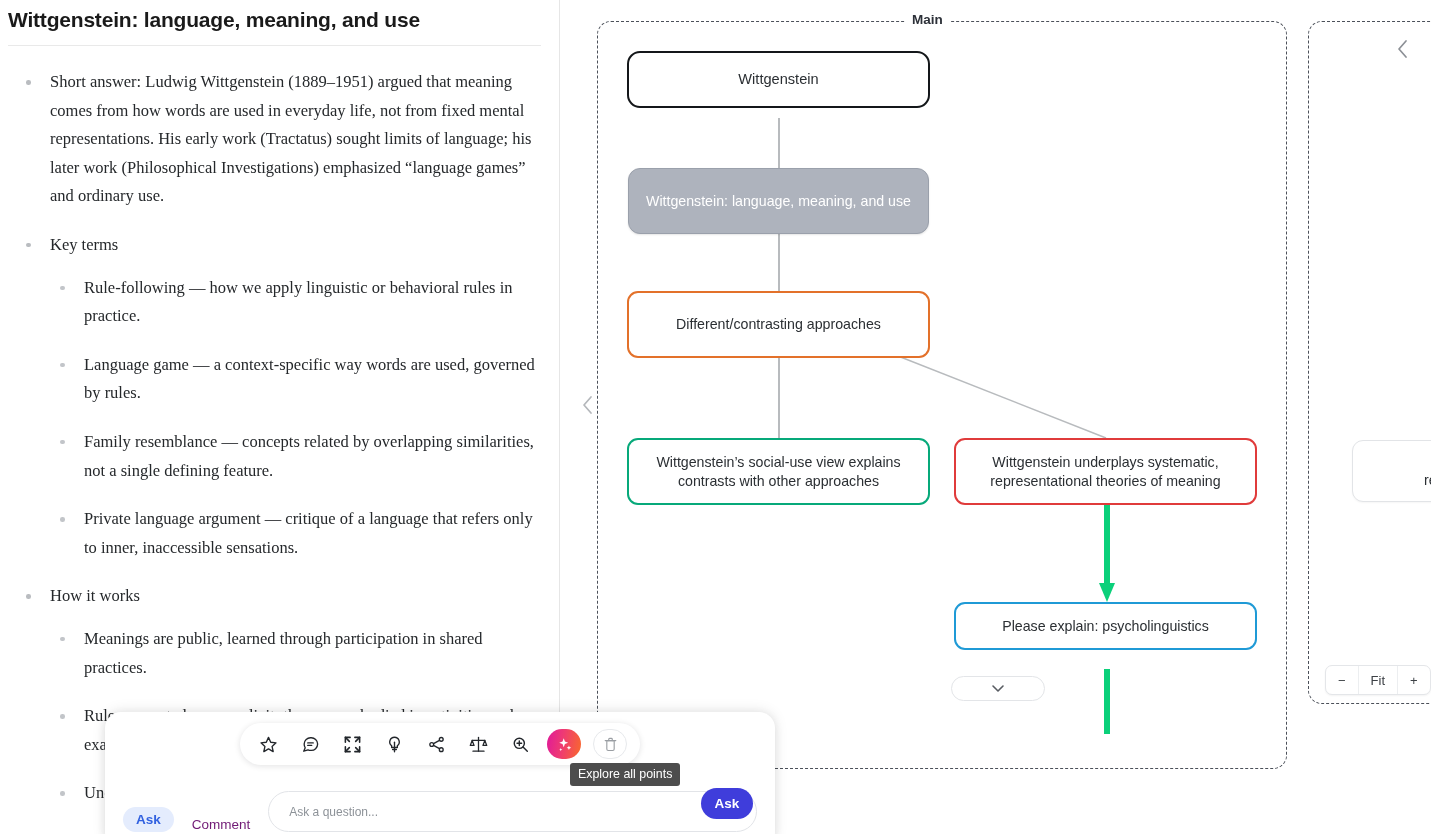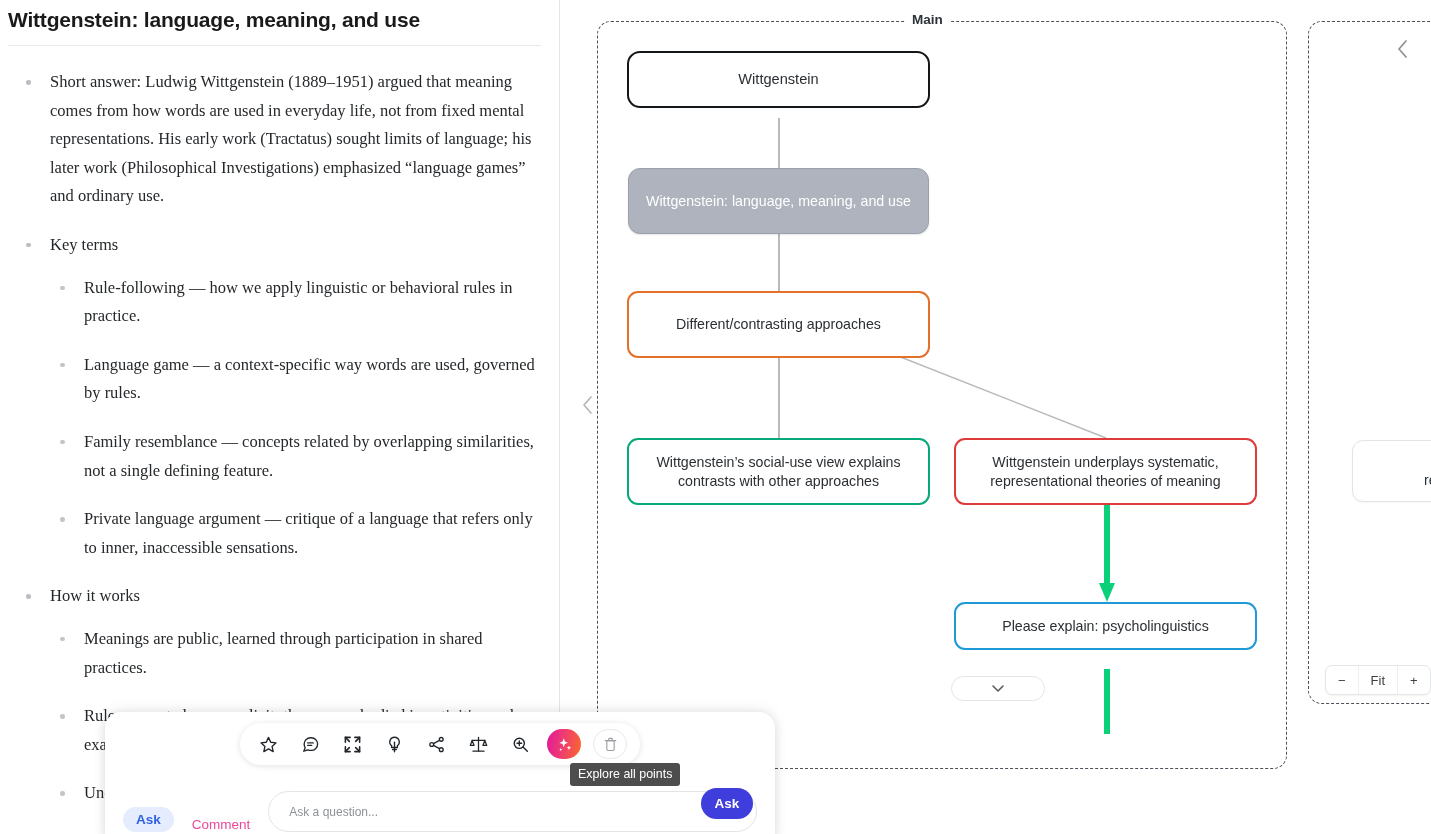--- a/index.html
+++ b/index.html
@@ -224,21 +224,21 @@
     width: 670px; height: 58px;
     display: flex; align-items: flex-end;
     padding: 0 18px;
   }
   #mode-ask {
     background: #e4ecfd; color: #3161e0;
     font-size: 13.5px; font-weight: bold;
     padding: 5px 13px; border-radius: 13px;
   }
   #mode-comment {
-    color: #ec4899; font-size: 13.5px;
+    color: #701a75; font-size: 13.5px;
     margin-left: 18px; margin-right: 18px;
   }
   #ask-input {
     flex: 1; height: 41px;
     border: 1.2px solid #e2e4e8;
     border-radius: 21px;
     padding: 0 58px 0 20px;
     font-size: 12px; color: #0369a1;
     font-family: "Liberation Sans", sans-serif;
     background: #fff; outline: none;

